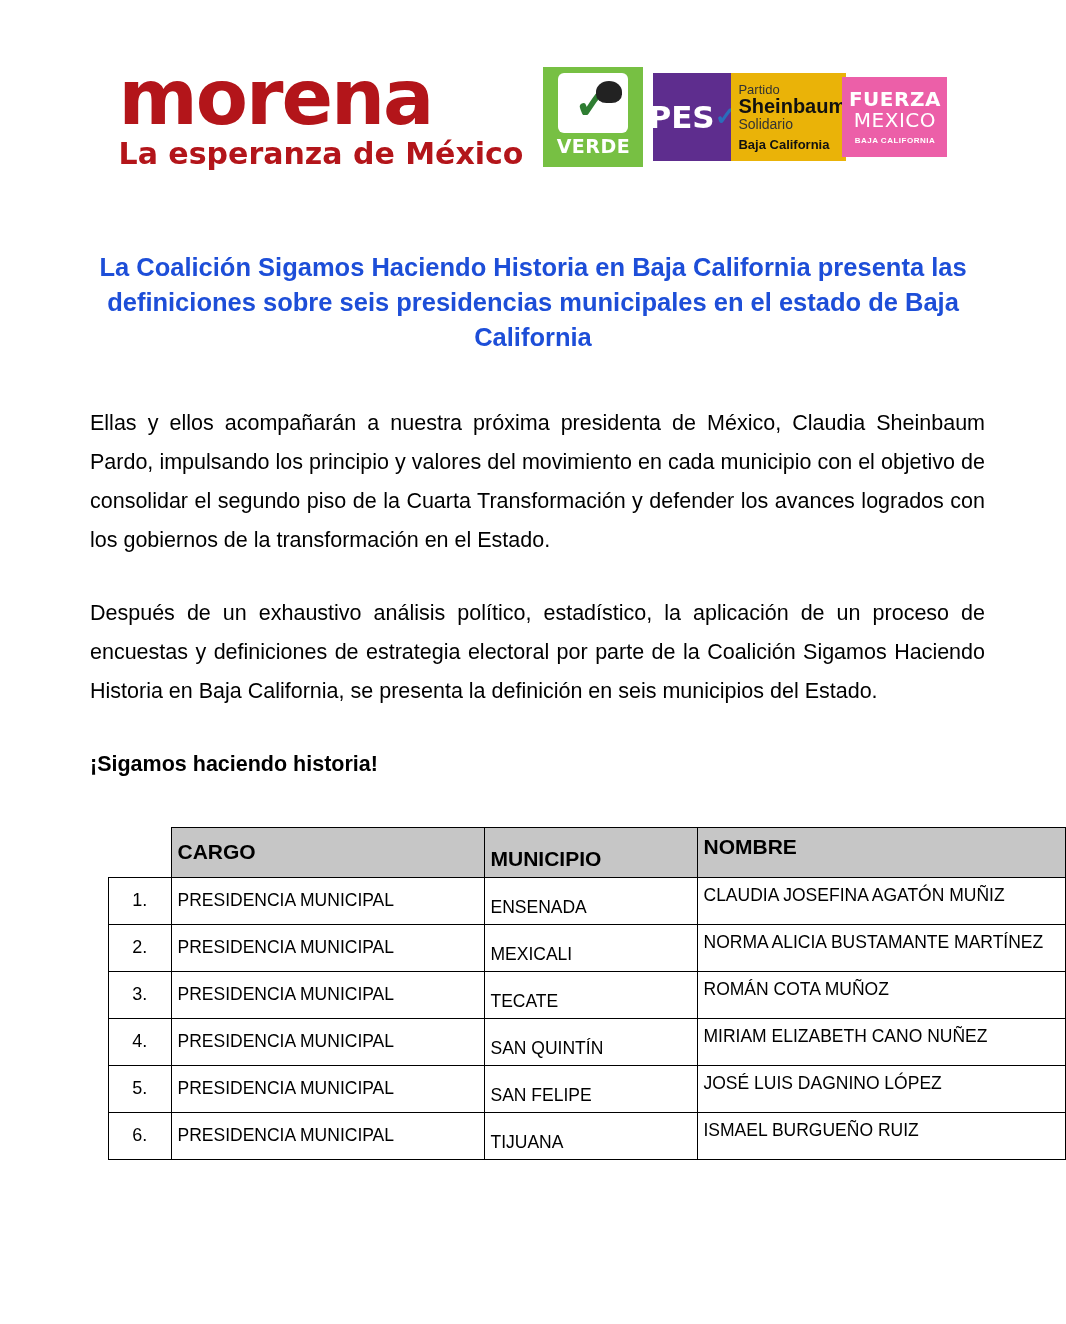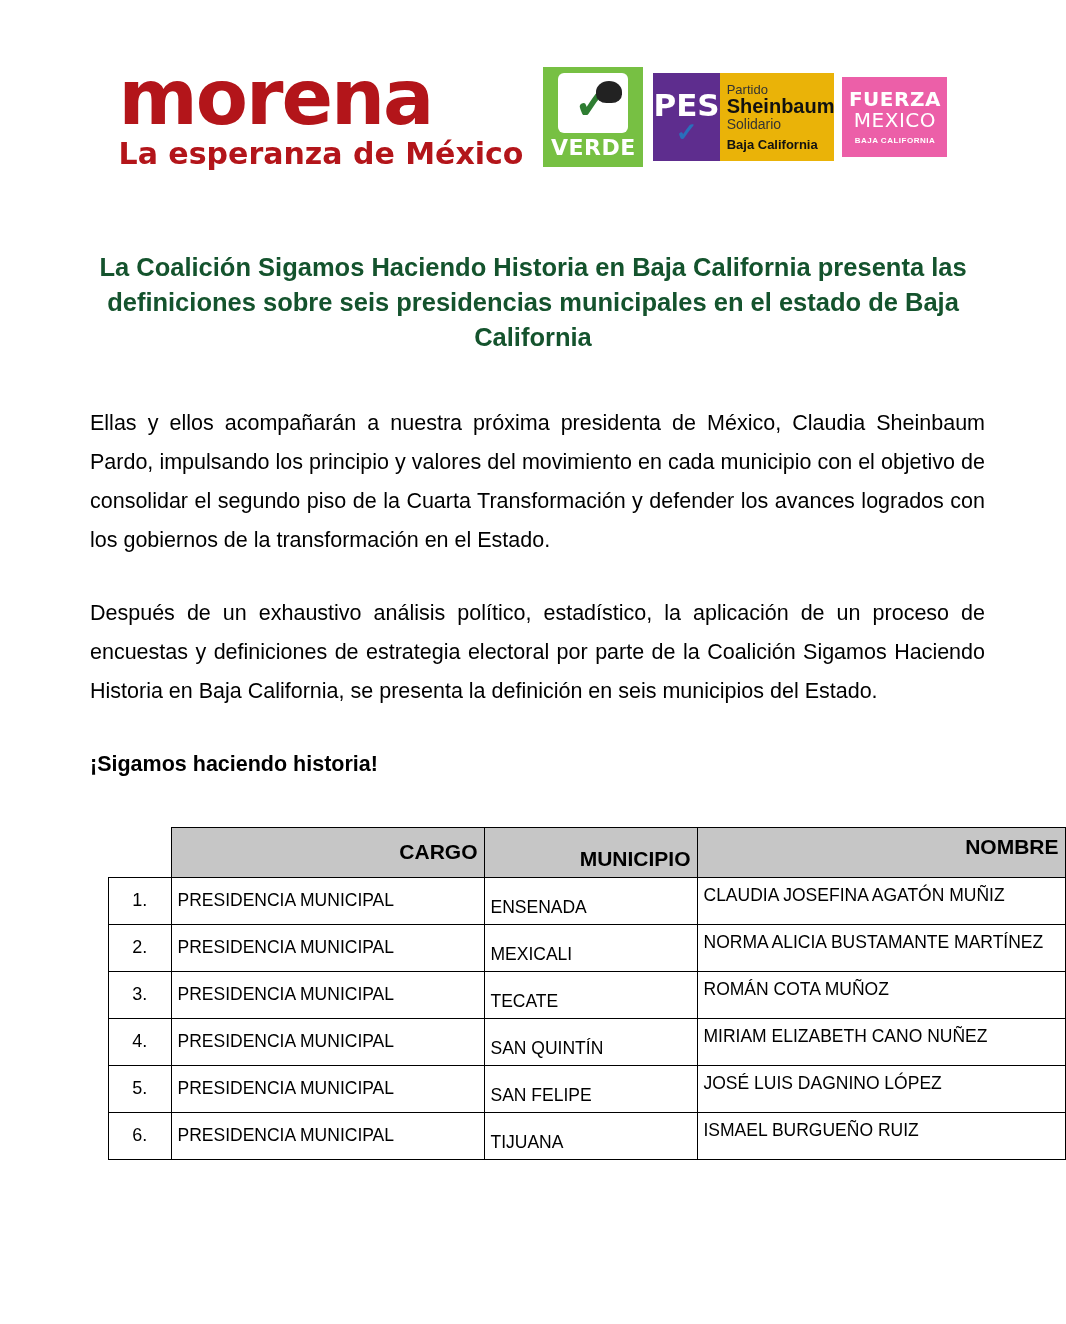--- a/index.html
+++ b/index.html
@@ -92,38 +92,37 @@
     top: 8px;
     width: 26px;
     height: 22px;
     background: #222;
     border-radius: 50% 50% 40% 40%;
   }
   .verde-text {
     color: #ffffff;
     font-family: "DejaVu Sans", sans-serif;
     font-weight: bold;
-    font-size: 22px;
+    font-size: 19px;
     letter-spacing: 0.5px;
     margin-top: 2px;
   }
 
   
   .pes-logo {
     width: 175px;
     height: 88px;
     display: flex;
     align-items: stretch;
     margin-left: 6px;
   }
   .pes-left {
     width: 78px;
     background: #5E2D8E;
     display: flex;
-    flex-direction: column;
     align-items: center;
     justify-content: center;
     color: #ffffff;
   }
   .pes-left .pes-word {
     font-family: "DejaVu Sans", sans-serif;
     font-weight: bold;
     font-size: 31px;
     line-height: 1;
   }
@@ -182,21 +181,21 @@
 
   
   .doc-title {
     margin: 58px auto 0 auto;
     width: 890px;
     text-align: center;
     font-family: "Liberation Sans", sans-serif;
     font-weight: bold;
     font-size: 25.5px;
     line-height: 1.38;
-    color: #14532d;
+    color: #1d4ed8;
   }
 
   
   .body-text {
     margin: 48px 10px 0 10px;
     width: 895px;
   }
   .body-text p {
     text-align: justify;
     font-size: 21.5px;
@@ -225,21 +224,21 @@
     border: 1px solid #000;
     font-size: 17.5px;
     font-family: "Liberation Sans", sans-serif;
     padding: 4px 6px;
     vertical-align: middle;
     color: #000;
   }
   thead th {
     background: #c6c6c6;
     font-weight: bold;
-    text-align: right;
+    text-align: left;
     font-size: 21px;
     height: 38px;
   }
   thead th.blank-head {
     background: #ffffff;
     border-top: none;
     border-left: none;
     border-bottom: none;
   }
   .col-num   { width: 50px;  text-align: center; }

